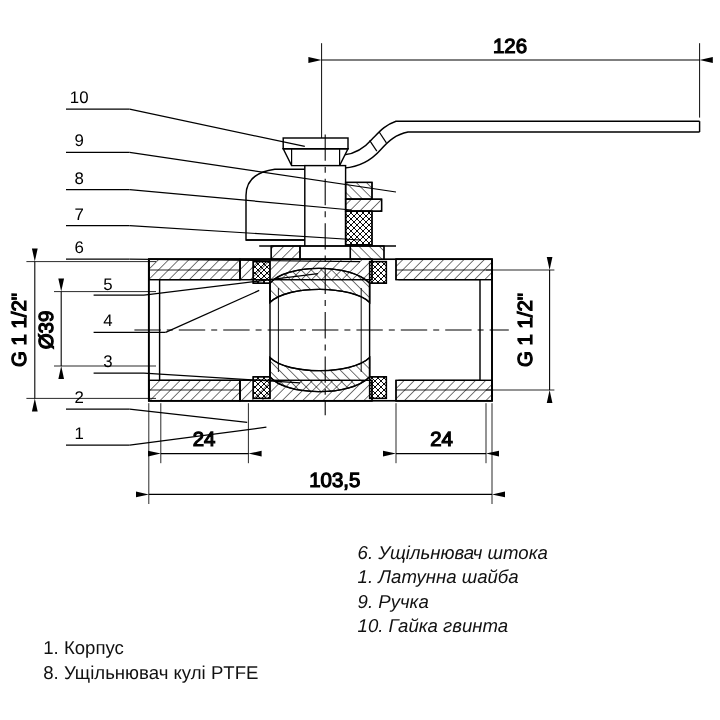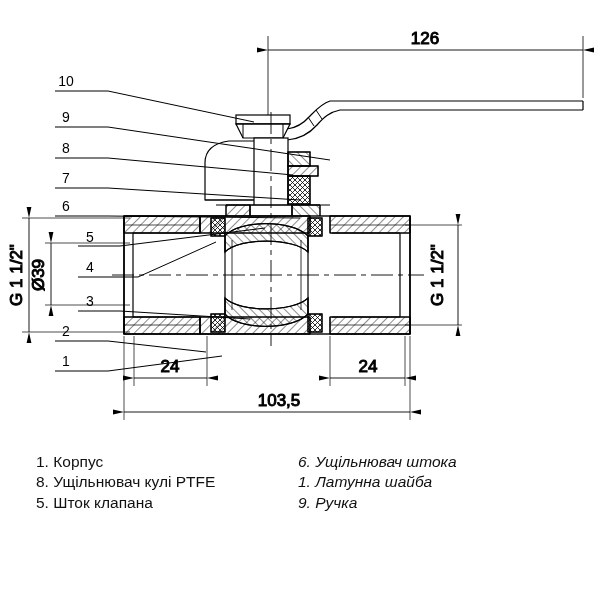--- a/index.html
+++ b/index.html
@@ -33,21 +33,21 @@
     top: 452px;
     width: 600px;
     height: 120px;
     display: flex;
     flex-direction: row;
   }
   .legend-col {
     display: flex;
     flex-direction: column;
   }
-  .legend-col.left  { width: 262px; padding-left: 36px; }
+  .legend-col.left  { width: 262px; padding-left: 36px; justify-content: flex-end; }
   .legend-col.right { width: 300px; padding-left: 0px; font-style: italic; }
   .legend-item {
     font-family: "Liberation Sans", sans-serif;
     font-size: 15.5px;
     line-height: 20.4px;
     white-space: nowrap;
     color: #111111;
     letter-spacing: 0px;
   }
   svg text {
@@ -313,22 +313,22 @@
         <text class="leadnum" x="66" y="366" text-anchor="middle">1</text>
       </g>
 
     </g>
   </svg>
 
   <div class="legend">
     <div class="legend-col left">
       <div class="legend-item">1. Корпус</div>
       <div class="legend-item">8. Ущільнювач кулі PTFE</div>
-      <div class="legend-item">5. Шток клапана</div>
     </div>
     <div class="legend-col right">
       <div class="legend-item">6. Ущільнювач штока</div>
       <div class="legend-item">1. Латунна шайба</div>
       <div class="legend-item">9. Ручка</div>
+      <div class="legend-item">10. Гайка гвинта</div>
     </div>
   </div>
 
 </div>
 
 </body></html>

